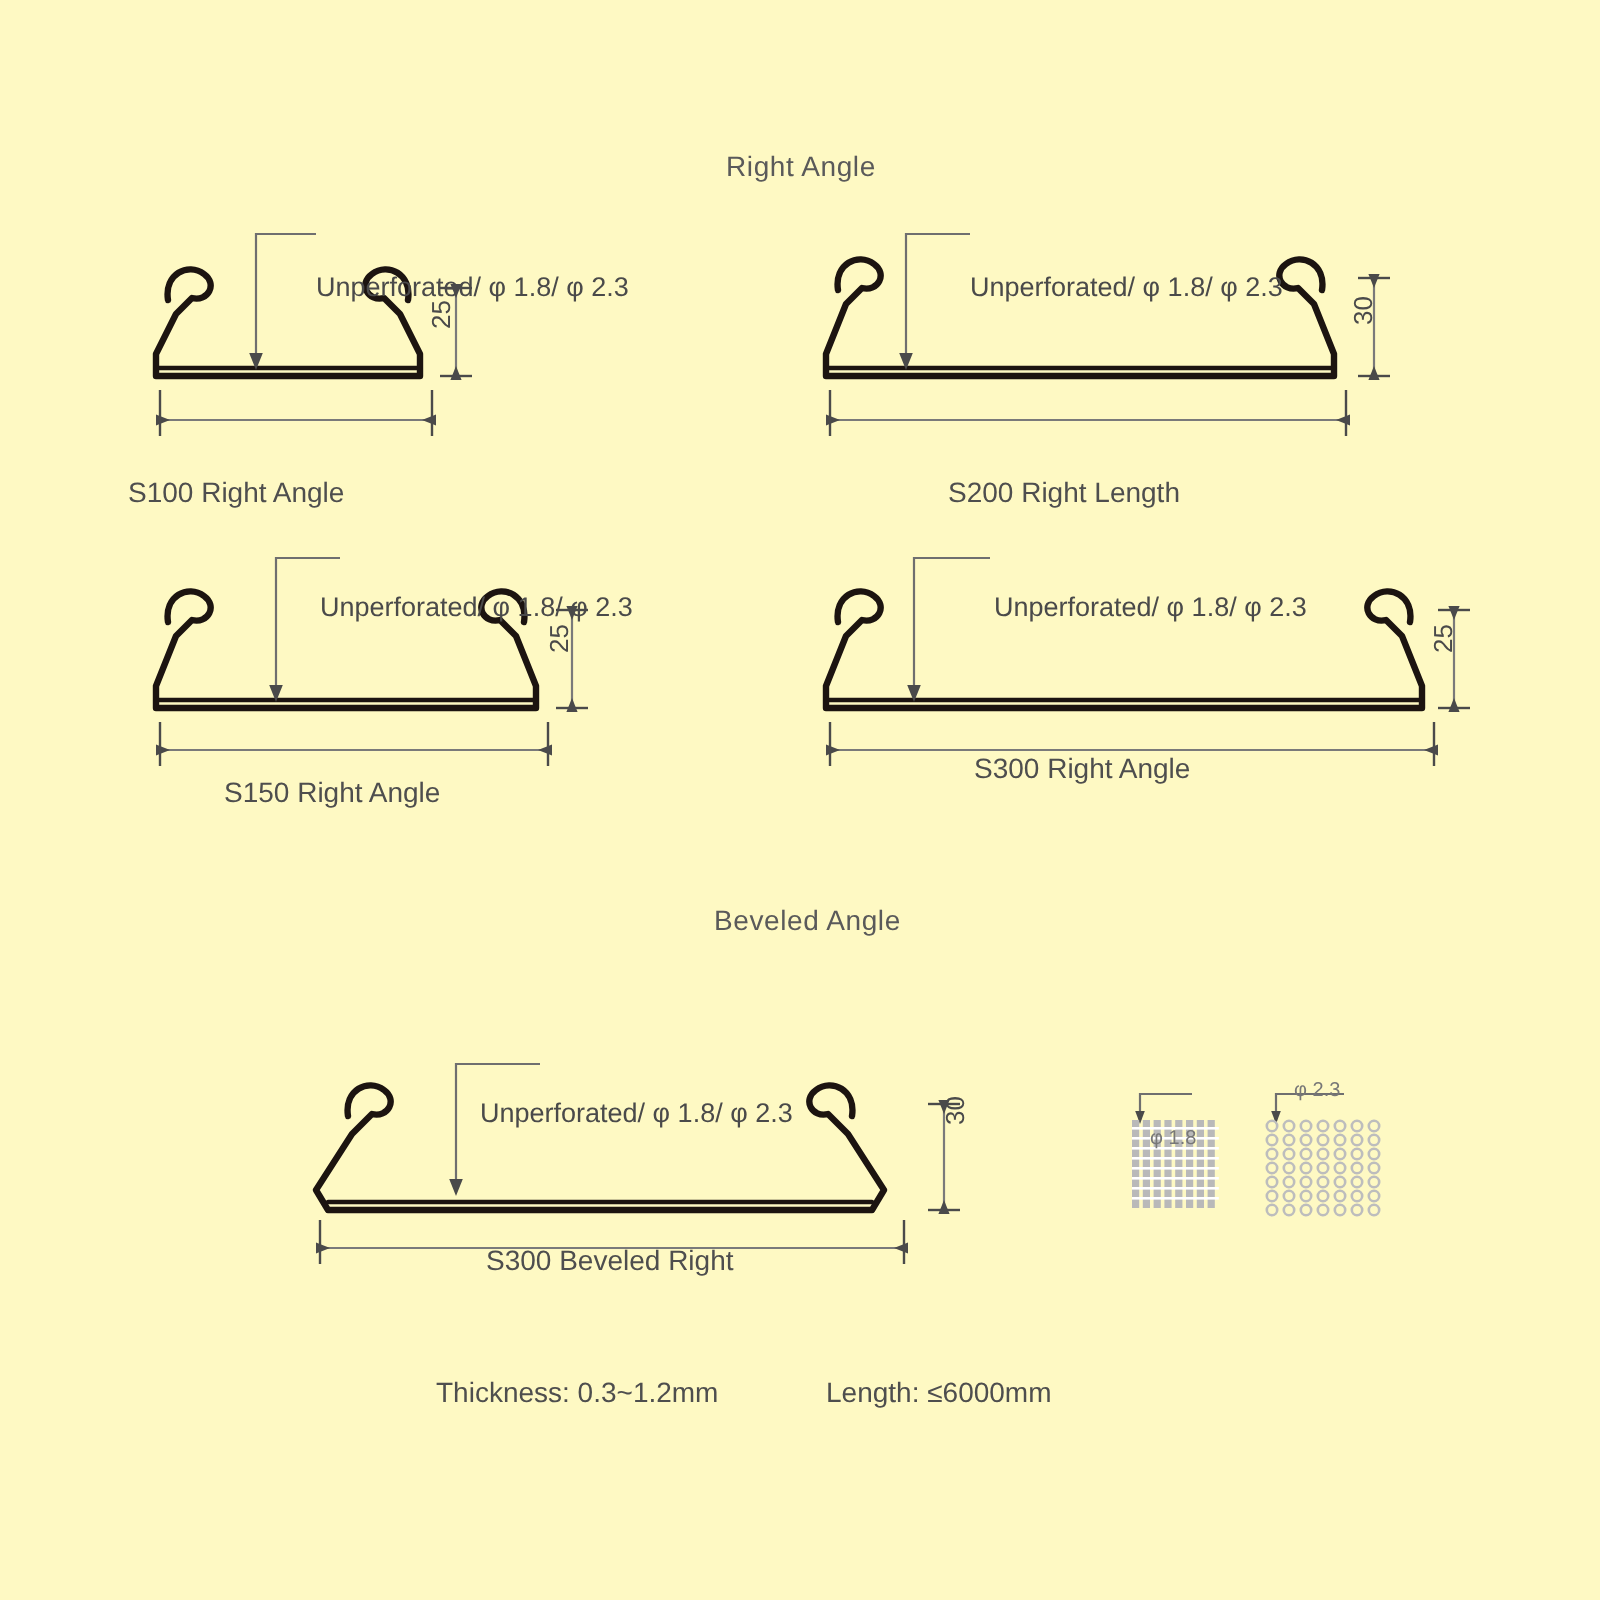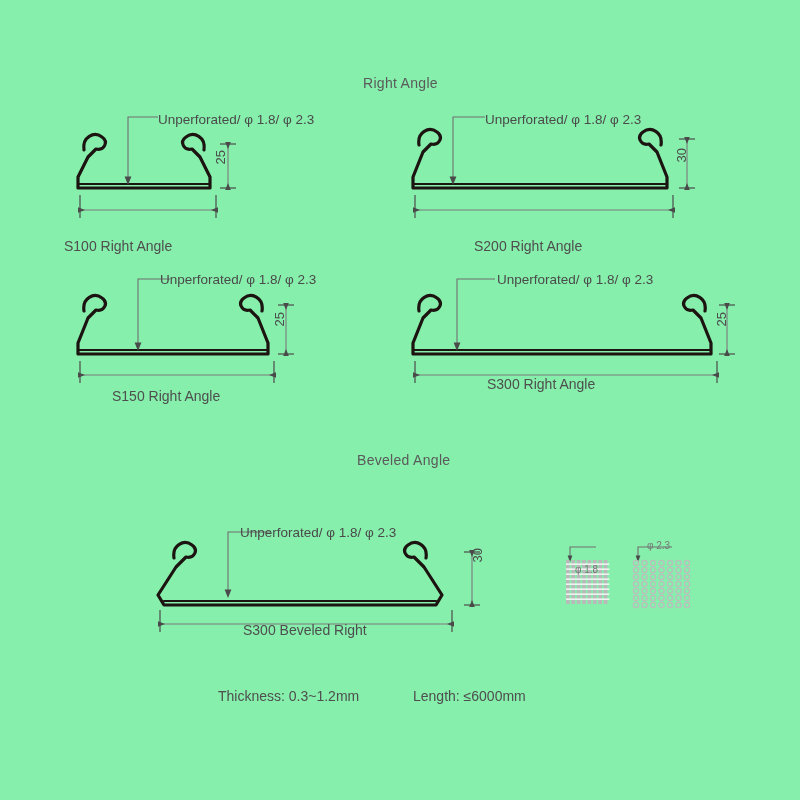--- a/index.html
+++ b/index.html
@@ -4,21 +4,21 @@
 <style>
   html, body {
     margin: 0;
     padding: 0;
     background: #ffffff;
   }
   #page {
     position: relative;
     width: 800px;
     height: 800px;
-    background: #86efac;
+    background: #fef9c3;
     font-family: "Liberation Sans", sans-serif;
     overflow: hidden;
   }
   .section-title {
     position: absolute;
     font-size: 14px;
     color: #5a5a5a;
     font-weight: 400;
     letter-spacing: 0.3px;
     white-space: nowrap;
@@ -29,20 +29,21 @@
     color: #4e4e4e;
     font-weight: 400;
     white-space: nowrap;
   }
   .callout-text {
     position: absolute;
     font-size: 13.5px;
     color: #4a4a4a;
     white-space: nowrap;
     font-weight: 400;
+    margin-top: 24px;
   }
   .dim-text {
     position: absolute;
     font-size: 13px;
     color: #4a4a4a;
     writing-mode: vertical-rl;
     text-orientation: mixed;
     transform: rotate(180deg);
     white-space: nowrap;
   }
@@ -179,21 +180,21 @@
     <polygon class="arrow-fill" points="282,78 279.2,85 284.8,85"></polygon>
 
     <path class="dim-line" d="M 10,105 L 268,105"></path>
     <line class="dim-tick" x1="10" y1="90" x2="10" y2="113"></line>
     <line class="dim-tick" x1="268" y1="90" x2="268" y2="113"></line>
     <polygon class="arrow-fill" points="15,105 8,102.2 8,107.8"></polygon>
     <polygon class="arrow-fill" points="263,105 270,102.2 270,107.8"></polygon>
   </svg>
   <div class="callout-text" style="left:485px; top:112px;">Unperforated/ φ 1.8/ φ 2.3</div>
   <div class="dim-text" style="left:674px; top:148px;">30</div>
-  <div class="profile-label" style="left:474px; top:238px;">S200 Right Angle</div>
+  <div class="profile-label" style="left:474px; top:238px;">S200 Right Length</div>
 
   <svg class="drawing-svg" style="left:70px; top:265px;" width="230" height="125">
     <path class="profile-stroke" d="
       M 14,46
       C 12,33 24,27 32,33
       C 39,38 34,47 26,45
       L 18,53
       L 8,78
       L 8,89
       L 198,89

